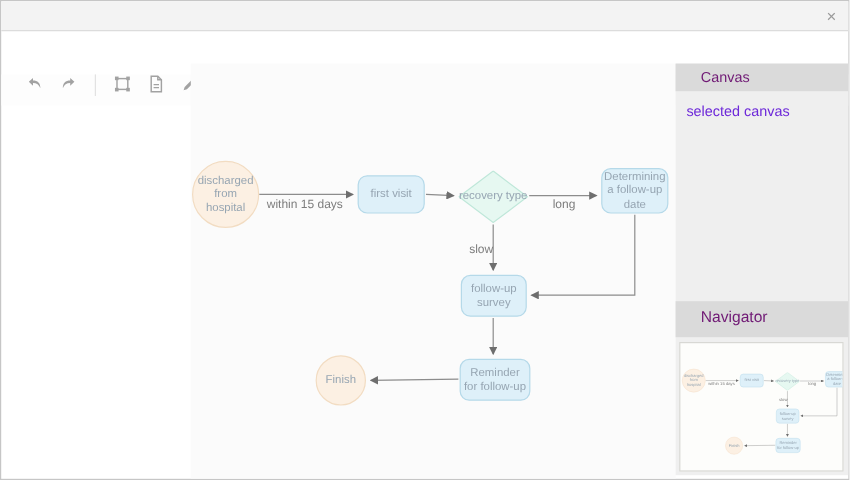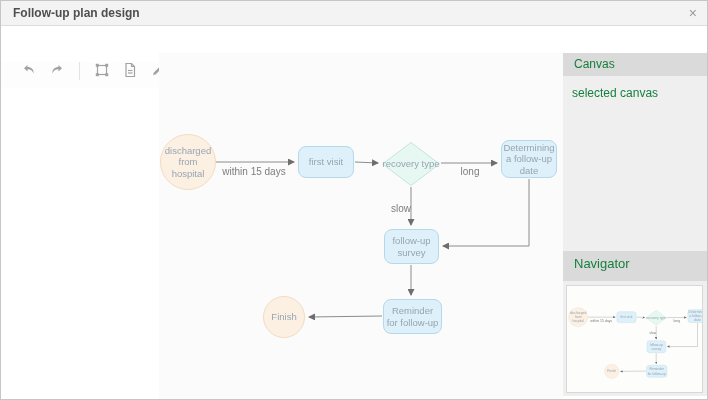--- a/index.html
+++ b/index.html
@@ -34,33 +34,32 @@
   .node{position:absolute;display:flex;align-items:center;justify-content:center;text-align:center;font-size:9.5px;line-height:1.18;color:var(--node-text);box-sizing:border-box;cursor:pointer;}
   .node.circle{background:var(--start-fill);border:1px solid var(--start-border);border-radius:50%;padding:2px;}
   .node.rnode{background:var(--reg-fill);border:1px solid var(--reg-border);border-radius:8px;padding:1px 2px;}
   .node.diamond svg{position:absolute;left:0;top:0;}
   .node.diamond .dlabel{position:relative;}
   .fork-shape{fill:var(--fork-fill);stroke:var(--fork-border);stroke-width:1;}
   .edge-label{position:absolute;transform:translate(-50%,-50%);font-size:10px;color:#7d7d7d;white-space:nowrap;}
 
   
   .inspector{position:absolute;left:562px;top:52px;width:144px;height:343px;background:#efefef;}
-  .sec-header{height:23px;line-height:23px;background:#dadada;color:#15803d;font-size:12px;padding-left:11px;}
-  .sec-body{height:175px;color:#15803d;font-size:12px;padding:10px 0 0 9px;box-sizing:border-box;}
+  .sec-header{height:23px;line-height:23px;background:#dadada;color:#701a75;font-size:12px;padding-left:21px;}
+  .sec-body{height:175px;color:#6d28d9;font-size:12px;padding:10px 0 0 9px;box-sizing:border-box;}
   .sec-header.nav{height:30px;line-height:26px;font-size:13px;}
   .minimap{position:relative;margin:4px 2px 0 3px;width:137px;height:108px;background:#fdfdfb;border:1px solid #d8d8d4;overflow:hidden;box-sizing:border-box;cursor:pointer;}
   .mini{transform:translate(1px,-7px) scale(0.35);transform-origin:0 0;}
 </style>
 </head>
 <body>
 
 <div class="dialog">
 
   <div class="titlebar">
-    <span class="title">Follow-up plan design</span>
     <span class="close">×</span>
   </div>
 
   <div class="toolbar">
     <span class="tb">
       <svg width="16" height="16">
           <path d="M6.5 3 L3 6.2 L6.5 9.4 V7.2 C9.5 7.2 11.6 8.6 12.6 11.5 C12.9 7.2 10.3 5 6.5 5 Z" fill="#a2a2a2"></path>
         </svg>
     </span>
     <span class="tb">

